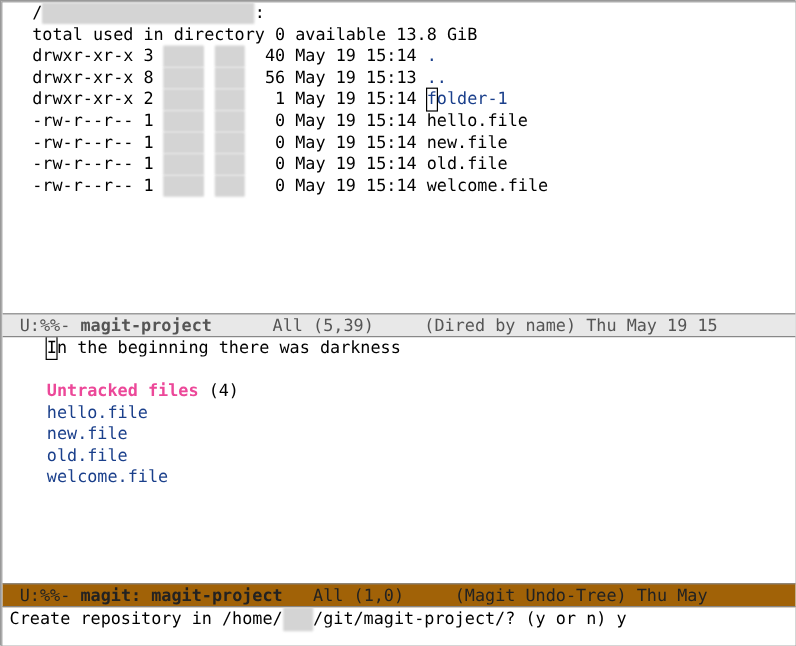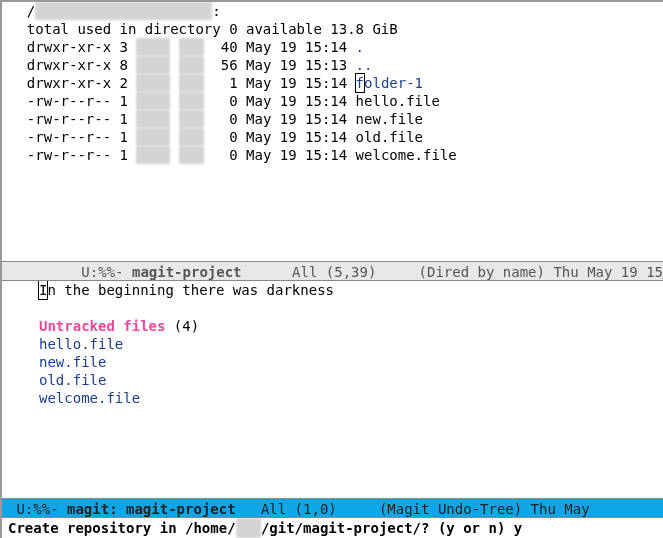--- a/index.html
+++ b/index.html
@@ -29,43 +29,41 @@
     box-sizing: border-box;
   }
   .pane-top {
     height: 259px;
   }
   .pane-bottom {
     flex: 1;
     margin-left: 35px;
   }
   .modeline {
-    background: #0ea5e9;
+    background: #a16207;
     border-top: 1px solid #888;
     border-bottom: 1px solid #888;
     height: 20px;
     line-height: 20px;
     padding-left: 6px;
     white-space: pre;
     overflow: hidden;
     color: #222;
     box-sizing: border-box;
   }
   .modeline.inactive {
     background: #e8e8e8;
     color: #555;
-    text-align: right;
   }
   .minibuffer {
-    height: 20px;
+    height: 32px;
     line-height: 20px;
     padding-left: 6px;
     white-space: pre;
     overflow: hidden;
-    font-weight: bold;
   }
   .bold { font-weight: bold; }
   .blue { color: #1a3f8b; }
   .teal { color: #ec4899; }
   .blur {
     display: inline-block;
     background: #d4d4d4;
     color: transparent;
     border-radius: 1px;
     filter: blur(1px);

